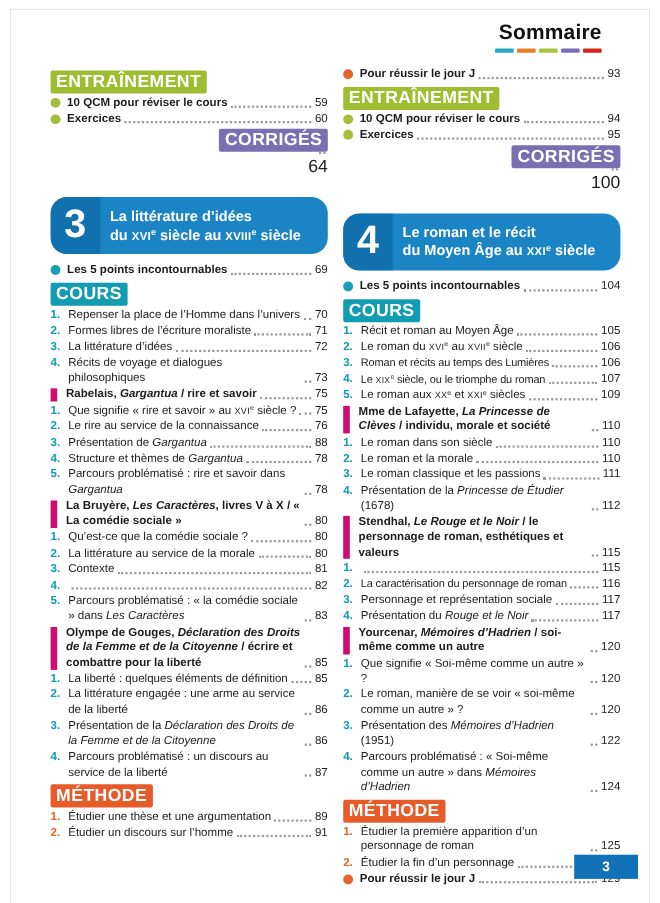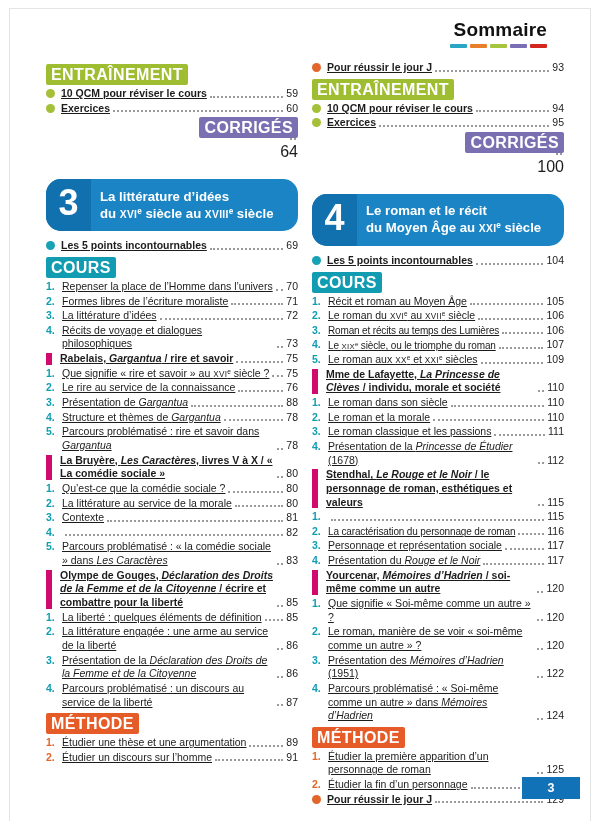--- a/index.html
+++ b/index.html
@@ -23,21 +23,21 @@
   .badge-wrap{margin:4px 0 2px;}
   .badge{display:inline-block;color:#fff;font-weight:bold;font-size:16px;
     padding:2px 5px 1px;border-radius:2px;letter-spacing:.4px;}
   .badge-line{display:flex;align-items:flex-end;margin:2px 0 3px;flex-direction:column;}
   
   .entry{display:flex;align-items:flex-start;font-size:10.5px;line-height:1.3;margin:1px 0;}
   .marker-num{flex:0 0 16px;font-weight:bold;}
   .dot{flex:0 0 9px;width:9px;height:9px;border-radius:50%;margin:2px 6px 0 0;}
   .sbar{flex:0 0 6px;align-self:stretch;margin:1px 8px 1px 0;}
   .body{flex:1;display:flex;align-items:flex-end;min-width:0;}
-  .txt{min-width:0;text-decoration:underline;}
+  .txt{min-width:0;}
   .txt.bold{font-weight:bold;}
   .txt.tight{font-size:10px;letter-spacing:-.15px;}
   .leader{flex:1;min-width:6px;border-bottom:2px dotted #9a9a9a;margin:0 2px 3px 3px;}
   .pg{flex:none;padding-left:1px;}
   .it{font-style:italic;}
   .sc{text-transform:uppercase;font-size:.78em;letter-spacing:.3px;}
   .sup{font-size:.62em;vertical-align:.5em;}
   
   .chapter{display:flex;border-radius:15px;overflow:hidden;margin:18px 0 8px;min-height:52px;}
   .ch-num{flex:0 0 45px;display:flex;align-items:center;justify-content:center;

